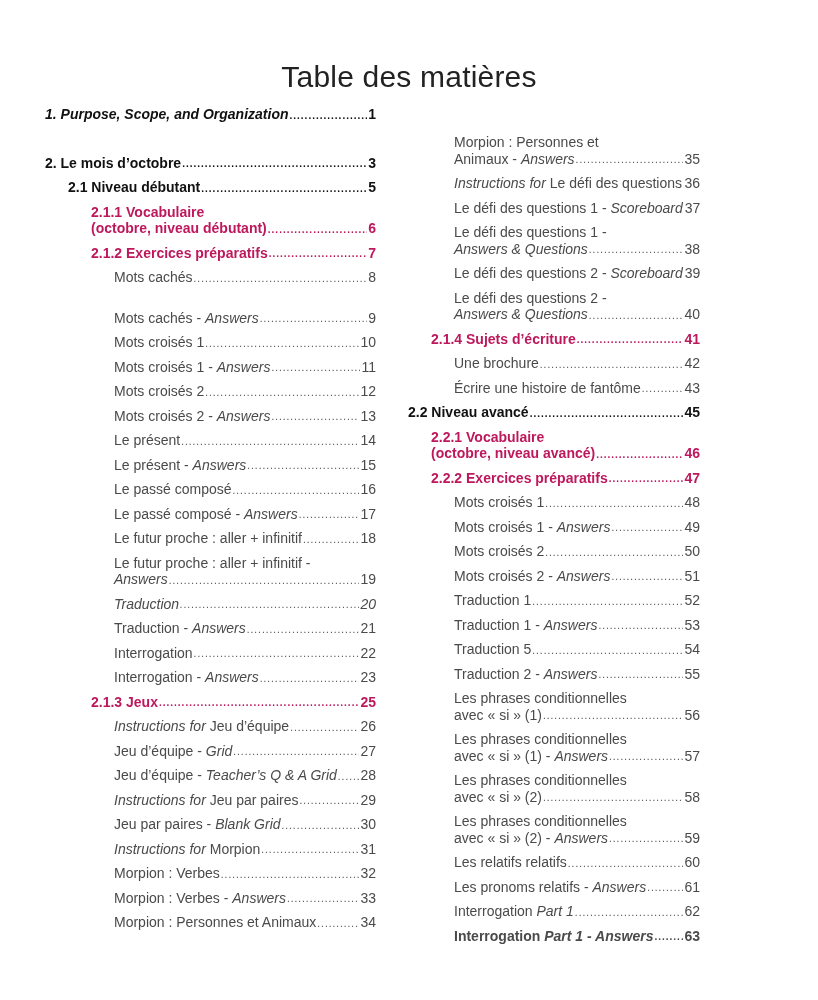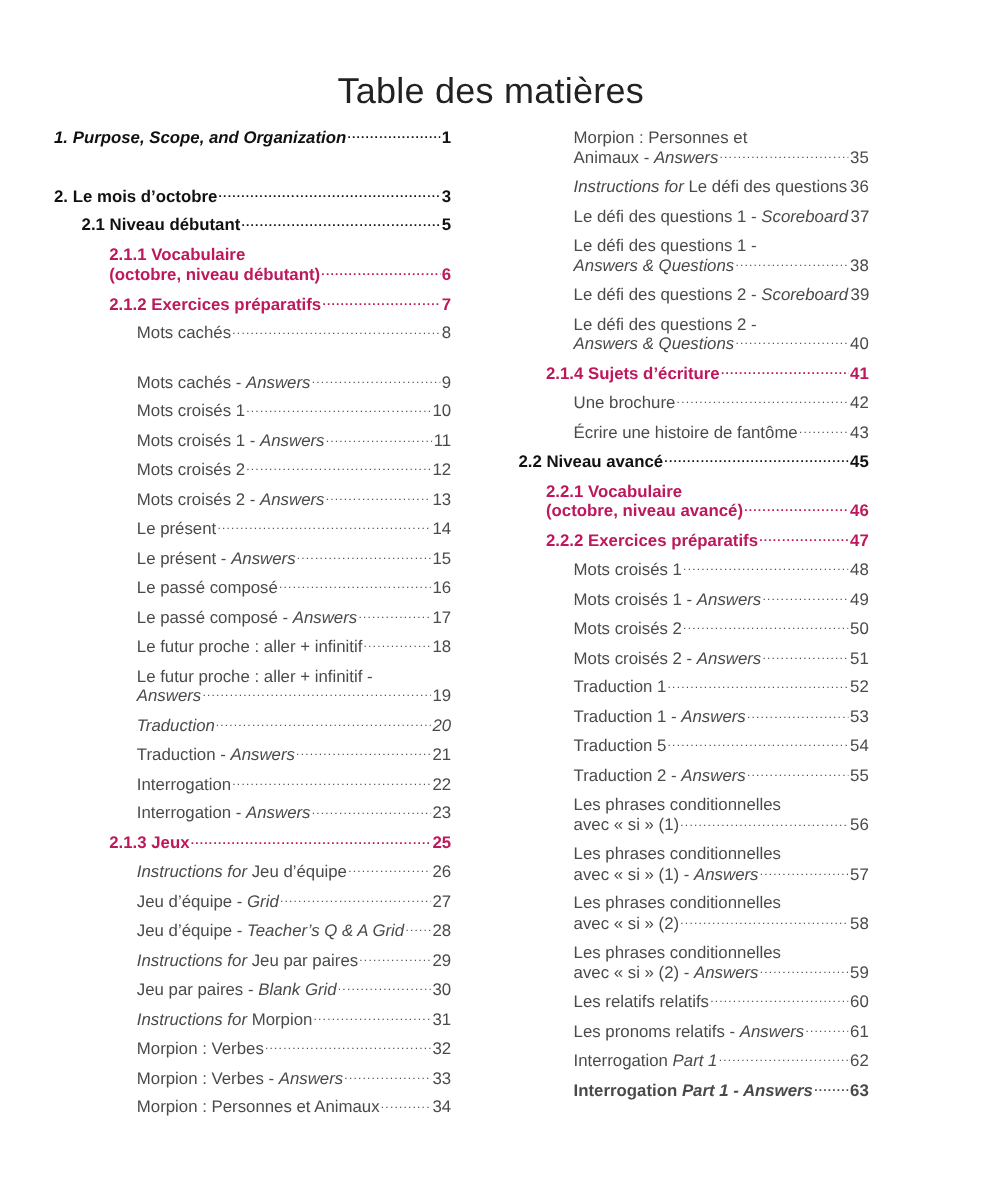--- a/index.html
+++ b/index.html
@@ -8,23 +8,23 @@
     font-family: "Liberation Sans", "DejaVu Sans", sans-serif;
     color: #1a1a1a;
   }
   .title {
     position: absolute; left: 0; top: 40px; width: 818px;
     text-align: center; font-size: 30px; font-weight: normal; color: #222;
     letter-spacing: 0.2px;
   }
   .col { position: absolute; top: 106px; }
   .col-left { left: 45px; width: 331px; }
-  .col-right { left: 432px; width: 292px; }
+  .col-right { left: 408px; width: 292px; margin-top: 28px; }
   .entry { position: relative; font-size: 14px; line-height: 16.5px; }
-  .entry .line { display: flex; align-items: flex-start; white-space: nowrap; }
+  .entry .line { display: flex; align-items: flex-end; white-space: nowrap; }
   .entry .pre { display: block; white-space: nowrap; }
   .entry .txt { flex: 0 0 auto; }
   .entry .dots {
     flex: 1 1 auto; overflow: hidden; white-space: nowrap; margin: 0 1px;
     letter-spacing: 1px; font-size: 10px; line-height: 14px;
   }
   .entry .dots::before { content: "................................................................................................................................................................................."; }
   .entry .pg { flex: 0 0 auto; }
   .lvl0 { font-weight: bold; color: #111; }
   .lvl0 .dots { font-weight: bold; }

